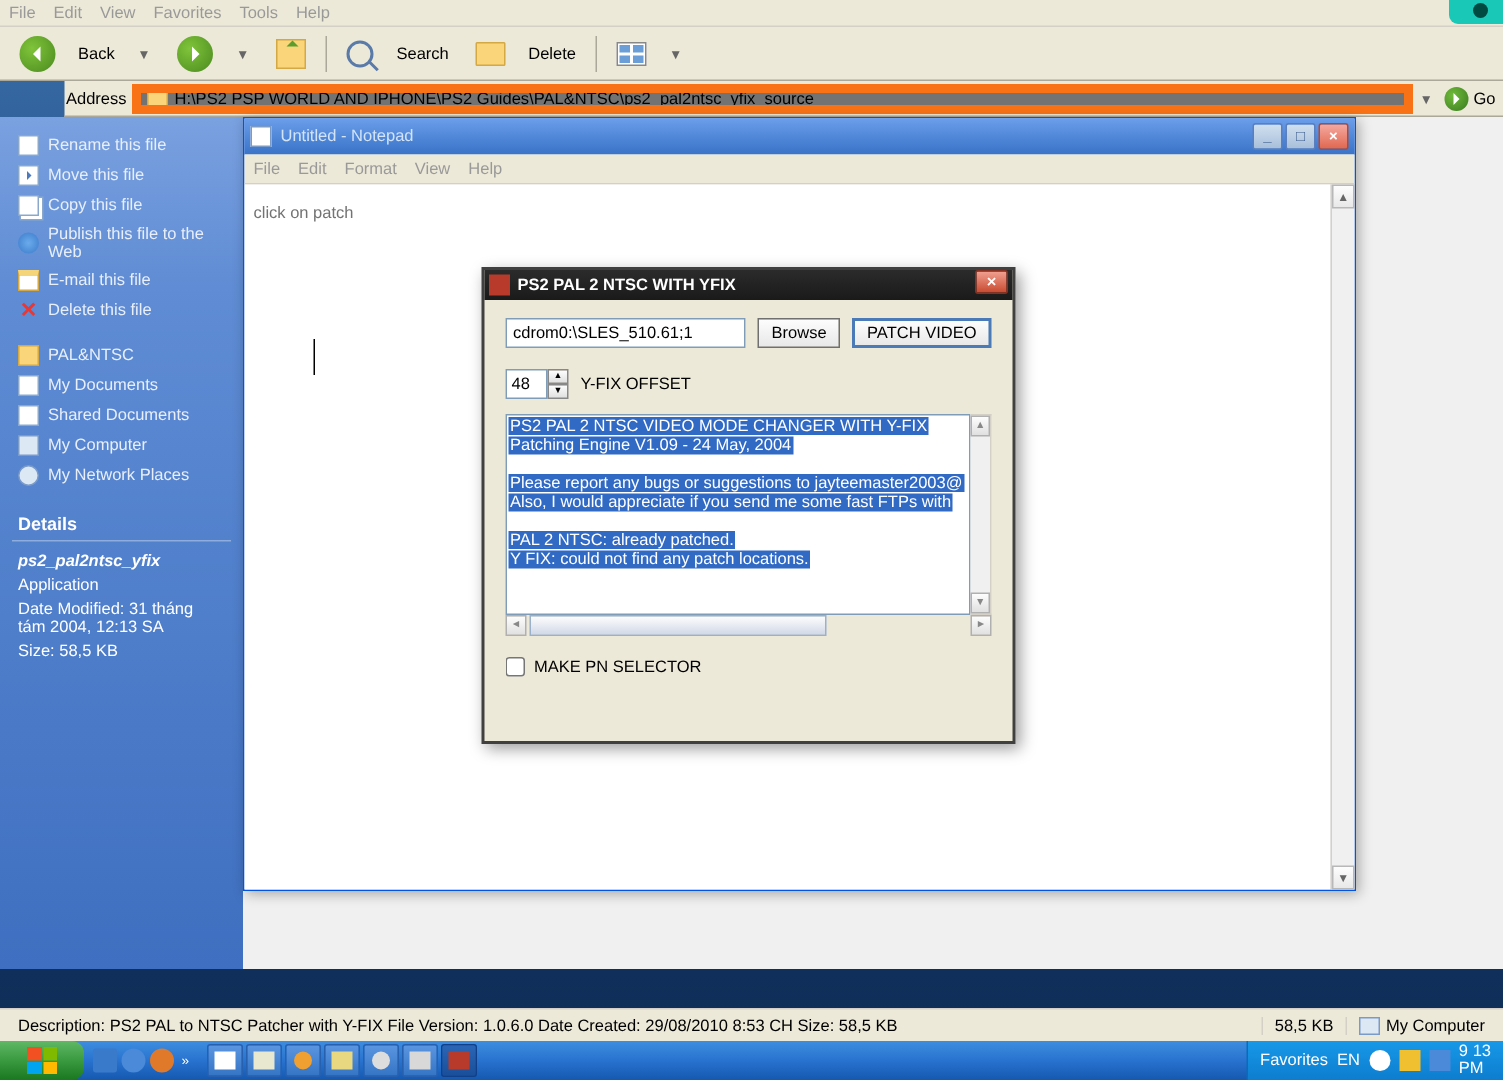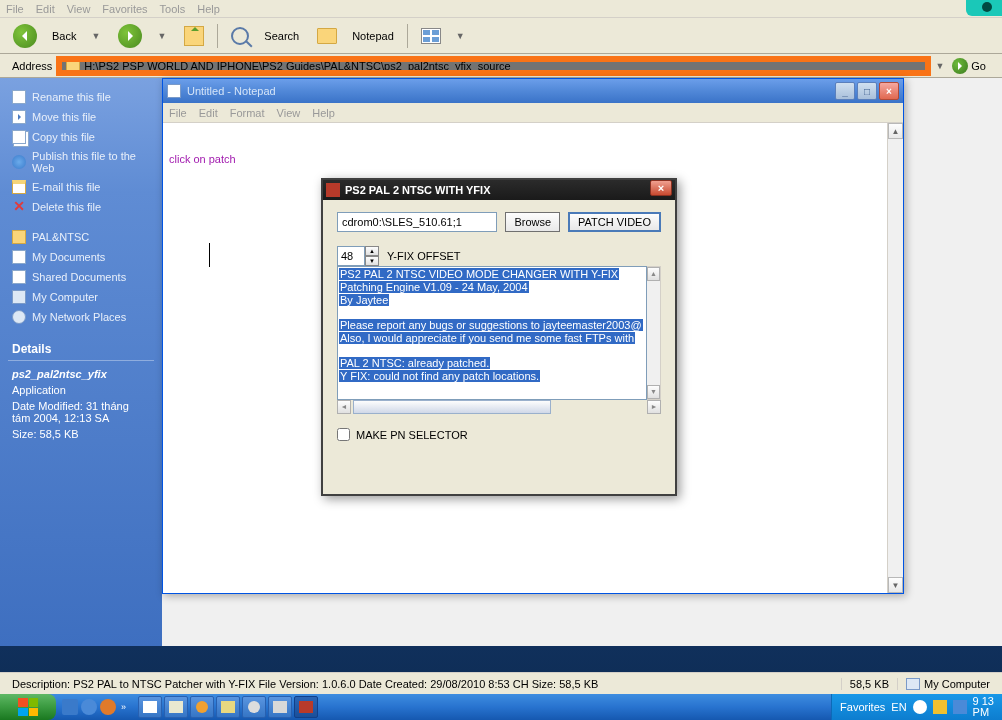--- a/index.html
+++ b/index.html
@@ -18,21 +18,21 @@
 .tb-dropdown { color: #666; font-size: 9px; }
 .tb-up { width: 20px; height: 20px; background: #fad57a; border: 1px solid #d4a843; position: relative; }
 .tb-up::after { content: ''; position: absolute; left: 6px; top: -4px; border: 4px solid transparent; border-bottom-color: #5b9e2d; }
 .tb-search { width: 18px; height: 18px; border: 2px solid #5a7aa8; border-radius: 50%; position: relative; }
 .tb-search::after { content: ''; position: absolute; width: 8px; height: 2px; background: #5a7aa8; right: -6px; bottom: -2px; transform: rotate(45deg); }
 .tb-folder { width: 20px; height: 16px; background: #fad57a; border: 1px solid #d4a843; border-radius: 1px; }
 .tb-views { width: 20px; height: 16px; background: #fff; border: 1px solid #888; display: grid; grid-template: 1fr 1fr / 1fr 1fr; }
 .tb-views span { background: #6b9ed6; margin: 1px; }
 .tb-sep { width: 1px; height: 24px; background: #aca899; margin: 0 2px; }
 
-.addressbar { background: #ece9d8; height: 24px; display: flex; align-items: center; padding: 0 12px; gap: 4px; border-bottom: 1px solid #aca899; }
+.addressbar { background: #ece9d8; height: 24px; display: flex; align-items: center; padding: 0 1px; gap: 4px; border-bottom: 1px solid #aca899; margin-left: 43px; }
 .addr-field { flex: 1; background: #737373; border: 6px solid #f97316; height: 20px; display: flex; align-items: center; padding: 0 4px; gap: 4px; overflow: hidden; white-space: nowrap; }
 .addr-icon { width: 14px; height: 12px; background: #fad57a; border: 1px solid #d4a843; flex-shrink: 0; }
 .go-btn { display: flex; align-items: center; gap: 3px; padding: 2px 4px; cursor: pointer; }
 .go-icon { width: 16px; height: 16px; background: radial-gradient(circle at 35% 35%, #6fbb3a, #3a7a1f); border-radius: 50%; position: relative; }
 .go-icon::after { content: ''; position: absolute; left: 6px; top: 4px; border: 4px solid transparent; border-left-color: #fff; }
 
 .content-area { display: flex; height: calc(100% - 78px - 24px); }
 
 .sidebar { width: 162px; background: linear-gradient(to bottom, #7aa1e0 0%, #5f8cd4 20%, #3e6fc0 100%); padding: 10px 8px; overflow: hidden; }
 .sidebar-section { margin-bottom: 12px; }
@@ -58,37 +58,37 @@
 .notepad-window { position: absolute; left: 0; top: 0; width: 742px; height: 516px; border: 1px solid #0054e3; box-shadow: 2px 2px 8px rgba(0,0,0,0.3); }
 .np-titlebar { height: 24px; background: linear-gradient(to bottom, #6b9eea 0%, #5188d8 50%, #3a73c8 100%); display: flex; align-items: center; padding: 0 4px; color: #fff; gap: 6px; }
 .np-title-icon { width: 14px; height: 14px; background: #fff; border: 1px solid #7a9ac8; }
 .np-title { flex: 1; color: #d4e4f8; }
 .np-controls { display: flex; gap: 2px; }
 .np-ctrl { width: 20px; height: 18px; background: linear-gradient(to bottom, #d0e0f0, #a8bfda); border: 1px solid #5a7fbc; border-radius: 2px; display: flex; align-items: center; justify-content: center; cursor: pointer; font-family: Arial; font-size: 10px; font-weight: bold; color: #3a5a8a; }
 .np-ctrl.close { background: linear-gradient(to bottom, #f5a8a0, #e06850); border-color: #b04a38; color: #fff; }
 .np-menubar { height: 20px; background: #ece9d8; display: flex; align-items: center; padding: 0 6px; gap: 12px; border-bottom: 1px solid #d4d0c8; }
 .np-menubar span { color: #999; }
 .np-content { position: relative; height: calc(100% - 44px); }
-.np-textarea { width: calc(100% - 16px); height: 100%; background: #fff; padding: 20px 6px; font-family: 'Lucida Console', monospace; font-size: 22px; color: #a21caf; border: none; }
+.np-textarea { width: calc(100% - 16px); height: 100%; background: #fff; padding: 3px 6px; font-family: 'Lucida Console', monospace; font-size: 22px; color: #737373; border: none; }
 .np-textarea .cursor { border-right: 1px solid #000; height: 24px; display: inline-block; margin-left: 40px; }
 .np-scroll-v { position: absolute; right: 0; top: 0; width: 16px; height: 100%; background: #f0f0f0; border-left: 1px solid #d4d0c8; }
 .np-scroll-v .arrow { height: 16px; background: linear-gradient(#fdfdfd, #e8e8e8); border: 1px solid #b8b8b8; display: flex; align-items: center; justify-content: center; font-size: 8px; color: #666; }
 .np-scroll-v .arrow.bot { position: absolute; bottom: 0; width: 100%; }
 
 .patcher-dialog { position: absolute; left: 159px; top: 100px; width: 356px; height: 318px; border: 2px solid #404040; background: #ece9d8; box-shadow: 3px 3px 10px rgba(0,0,0,0.4); }
 .pd-titlebar { height: 20px; background: linear-gradient(to bottom, #2b2b2b, #1a1a1a); display: flex; align-items: center; padding: 0 3px; color: #fff; font-size: 11px; overflow: hidden; }
 .pd-icon { width: 14px; height: 14px; background: #b83a2a; margin-right: 5px; flex-shrink: 0; }
 .pd-title { flex: 1; font-weight: bold; }
 .pd-close { width: 22px; height: 16px; background: linear-gradient(to bottom, #f0a090, #c84a30); border: 1px solid #8a3020; border-radius: 2px; display: flex; align-items: center; justify-content: center; cursor: pointer; color: #fff; font-weight: bold; font-family: Arial; margin-top: -4px; }
 .pd-body { padding: 12px 14px; }
 .pd-row1 { display: flex; gap: 8px; margin-bottom: 14px; }
 .pd-input { flex: 1; height: 20px; border: 1px solid #7f9db9; background: #fff; padding: 2px 4px; font-size: 11px; }
 .pd-btn { height: 20px; padding: 0 8px; background: linear-gradient(#fdfdfd, #e8e8e8); border: 1px solid #707070; cursor: pointer; font-size: 11px; }
 .pd-btn.default { border: 2px solid #4a7ab8; }
-.pd-row2 { display: flex; align-items: center; gap: 8px; }
+.pd-row2 { display: flex; align-items: center; gap: 8px; margin-bottom: 10px; }
 .pd-spinner { display: flex; }
 .pd-spinner input { width: 28px; height: 20px; border: 1px solid #7f9db9; text-align: left; padding: 0 3px; font-size: 11px; }
 .pd-spin-btns { display: flex; flex-direction: column; }
 .pd-spin-btns button { width: 14px; height: 10px; background: linear-gradient(#fdfdfd, #e0e0e0); border: 1px solid #888; font-size: 6px; line-height: 1; padding: 0; cursor: pointer; }
 .pd-log { position: relative; }
 .pd-log-box { width: calc(100% - 14px); height: 134px; border: 1px solid #7f9db9; background: #fff; padding: 1px; font-size: 11px; overflow: hidden; }
 .pd-log-line { background: #316ac5; color: #fff; padding: 0 1px; display: inline; line-height: 13px; }
 .pd-log-scroll-v { position: absolute; right: 0; top: 0; width: 14px; height: 134px; background: #f0f0f0; border: 1px solid #d4d0c8; border-left: none; }
 .pd-log-scroll-v .arr { height: 14px; background: linear-gradient(#fdfdfd,#e0e0e0); border: 1px solid #b0b0b0; text-align: center; font-size: 7px; color: #888; line-height: 12px; cursor: pointer; }
 .pd-log-scroll-v .arr.bot { position: absolute; bottom: 0; width: 100%; }
@@ -149,21 +149,21 @@
     <div class="tb-btn">
         <div class="tb-up"></div>
       </div>
     <div class="tb-sep"></div>
     <div class="tb-btn">
       <div class="tb-search"></div>
       <span>Search</span>
     </div>
     <div class="tb-btn">
       <div class="tb-folder"></div>
-      <span>Notepad</span>
+      <span>Delete</span>
     </div>
     <div class="tb-sep"></div>
     <div class="tb-btn">
       <div class="tb-views">
           <span></span>
           <span></span>
           <span></span>
           <span></span>
         </div>
       <span class="tb-dropdown">▼</span>
@@ -296,21 +296,20 @@
                 <button>▲</button>
                 <button>▼</button>
               </div>
             </div>
             <span>Y-FIX OFFSET</span>
           </div>
           <div class="pd-log">
             <div class="pd-log-box" id="log-box">
                 <div><span class="pd-log-line">PS2 PAL 2 NTSC VIDEO MODE CHANGER WITH Y-FIX</span></div>
                 <div><span class="pd-log-line">Patching Engine V1.09 - 24 May, 2004</span></div>
-                <div><span class="pd-log-line">By Jaytee</span></div>
                 <div>&nbsp;</div>
                 <div><span class="pd-log-line">Please report any bugs or suggestions to jayteemaster2003@</span></div>
                 <div><span class="pd-log-line">Also, I would appreciate if you send me some fast FTPs with</span></div>
                 <div>&nbsp;</div>
                 <div><span class="pd-log-line">PAL 2 NTSC: already patched.</span></div>
                 <div><span class="pd-log-line">Y FIX: could not find any patch locations.</span></div>
               </div>
             <div class="pd-log-scroll-v">
               <div class="arr">▲</div>
               <div class="arr bot">▼</div>

